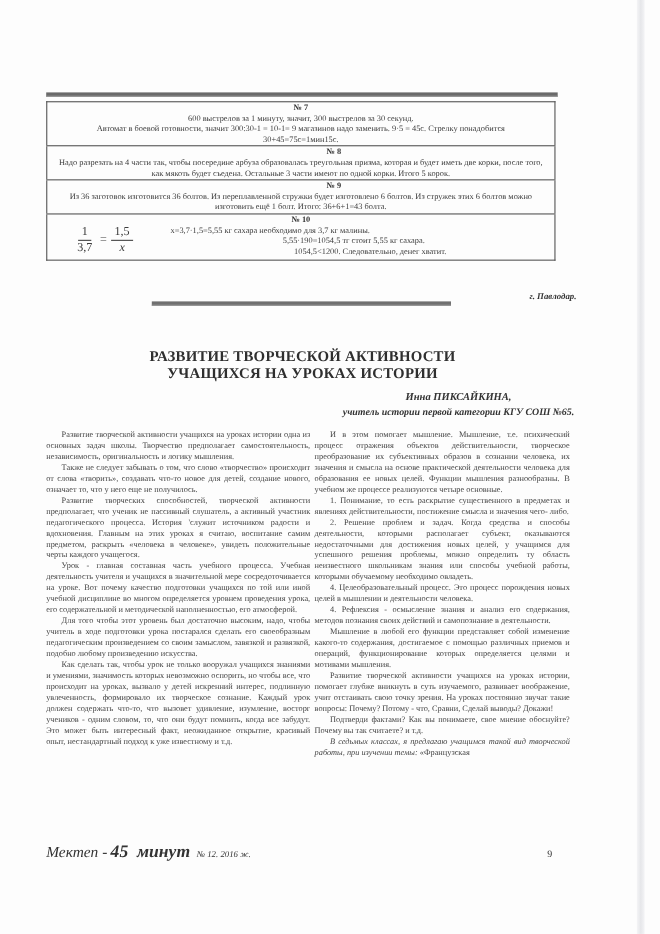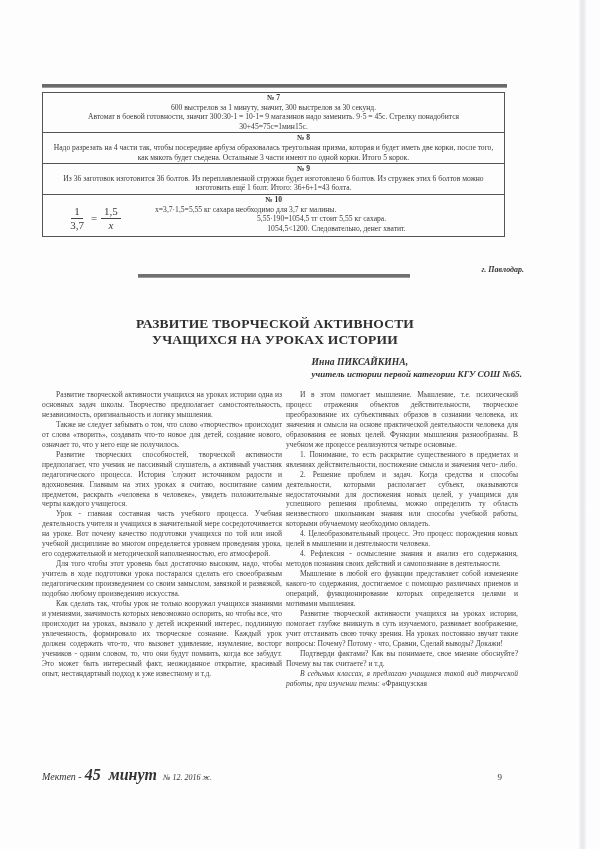--- a/index.html
+++ b/index.html
@@ -41,36 +41,36 @@
   .rule-mid2 {
     position: absolute; left: 138px; top: 274px; width: 272px; height: 3px;
     background: #707070; border-bottom: 1px solid #9a9a9a;
   }
   .title {
     position: absolute; left: 100px; top: 316px; width: 350px;
     text-align: center; font-weight: bold; font-size: 13.5px; line-height: 16px;
     color: #2f2f2f; letter-spacing: 0.2px;
   }
   .author {
-    position: absolute; right: 78px; top: 356px; text-align: left;
+    position: absolute; right: 78px; top: 356px; text-align: center;
     font-style: italic; font-weight: bold; font-size: 9px; line-height: 12px; color: #333; margin-left: 24px;
   }
   .author .name { font-size: 9.6px; }
   .col {
     position: absolute; top: 390px; width: 240px;
     font-size: 7.55px; line-height: 9.95px; text-align: justify; color: #444;
   }
   .col p { margin: 0; text-indent: 14px; }
   .col-left { left: 42px; }
   .col-right { left: 286px; width: 232px; }
   .footer {
     position: absolute; left: 42px; top: 766px; width: 460px;
     display: flex; align-items: baseline; color: #333;
   }
-  .brand-a { font-style: italic; font-size: 10px; }
+  .brand-a { font-style: italic; font-size: 14px; }
   .brand-b { font-style: italic; font-weight: bold; font-size: 16px; margin-left: 3px; }
   .brand-c { font-style: italic; font-weight: bold; font-size: 16px; margin-left: 8px; }
   .issue { font-style: italic; font-size: 8px; margin-left: 6px; }
   .page-num { margin-left: auto; font-size: 9px; }
 </style>
 </head>
 <body>
 
 <div class="edge-shade"></div>
 

